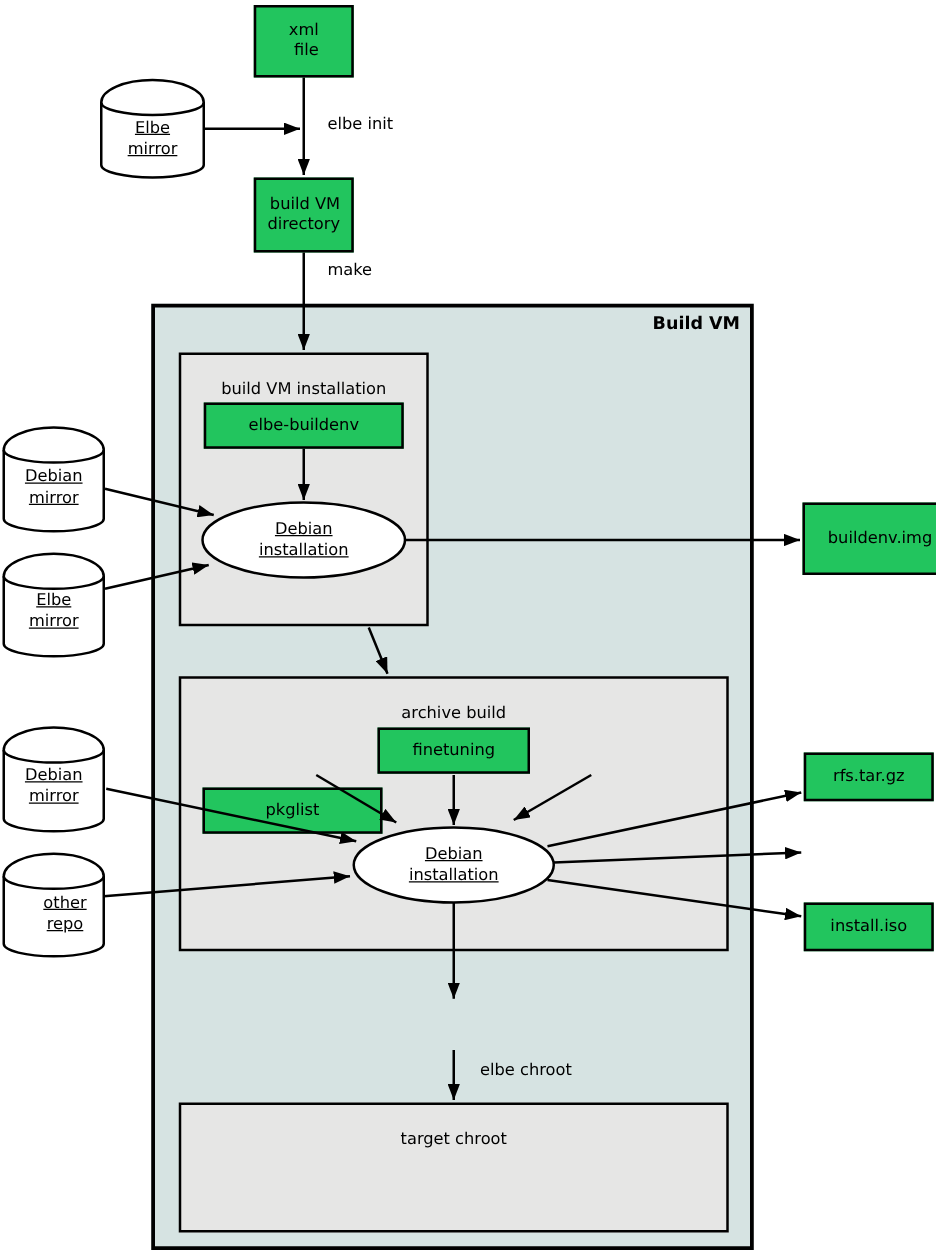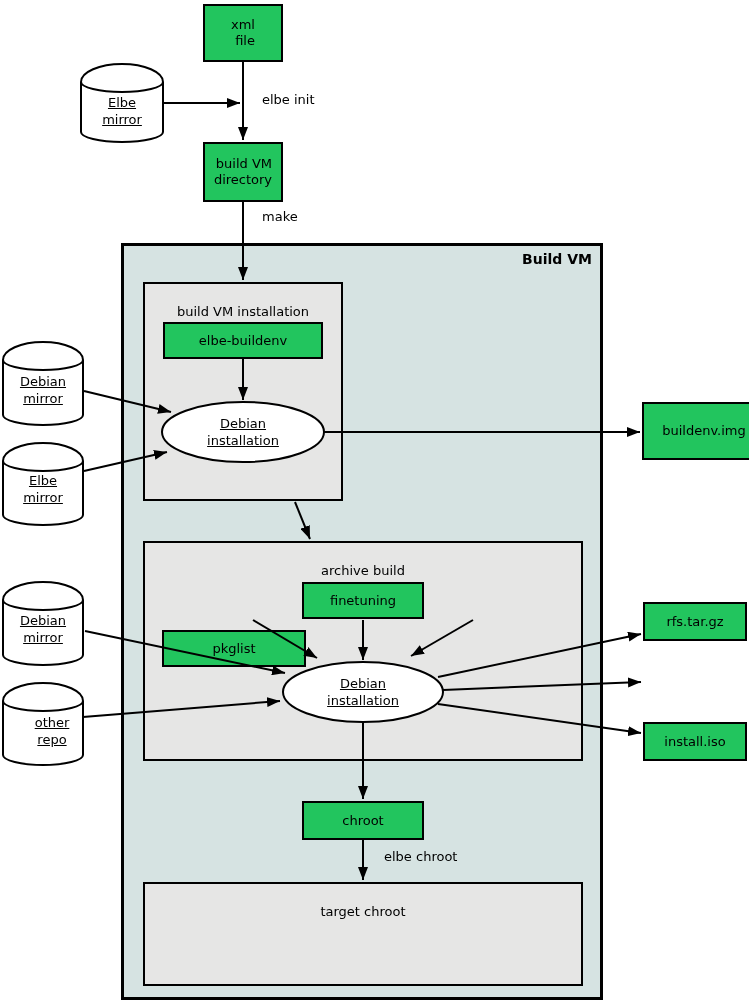--- a/index.html
+++ b/index.html
@@ -106,21 +106,20 @@
   <div class="box" style="left:162px; top:582px; width:144px; height:37px;margin-top:48px;">pkglist</div>
 
   <div class="box" style="left:302px; top:582px; width:122px; height:37px;">finetuning</div>
 
 
   <div class="box" style="left:643px; top:602px; width:104px; height:39px;">rfs.tar.gz</div>
 
 
   <div class="box" style="left:643px; top:722px; width:104px; height:39px;">install.iso</div>
 
-  <div class="box" style="left:302px; top:801px; width:122px; height:39px;">chroot</div>
 
   <svg id="shapes" width="749" height="1004" viewBox="0 0 749 1004">
     <defs>
       <marker id="ah" markerUnits="userSpaceOnUse" markerWidth="14" markerHeight="10" refX="13" refY="5" orient="auto">
         <path d="M0,0 L13,5 L0,10 Z" fill="#000000"></path>
       </marker>
     </defs>
 
     <g transform="translate(81,64)" fill="#ffffff" stroke="#000000" stroke-width="2">
       <path d="M0,18 A41,18 0 0 1 82,18 L82,68 A41,10 0 0 1 0,68 Z"></path>

